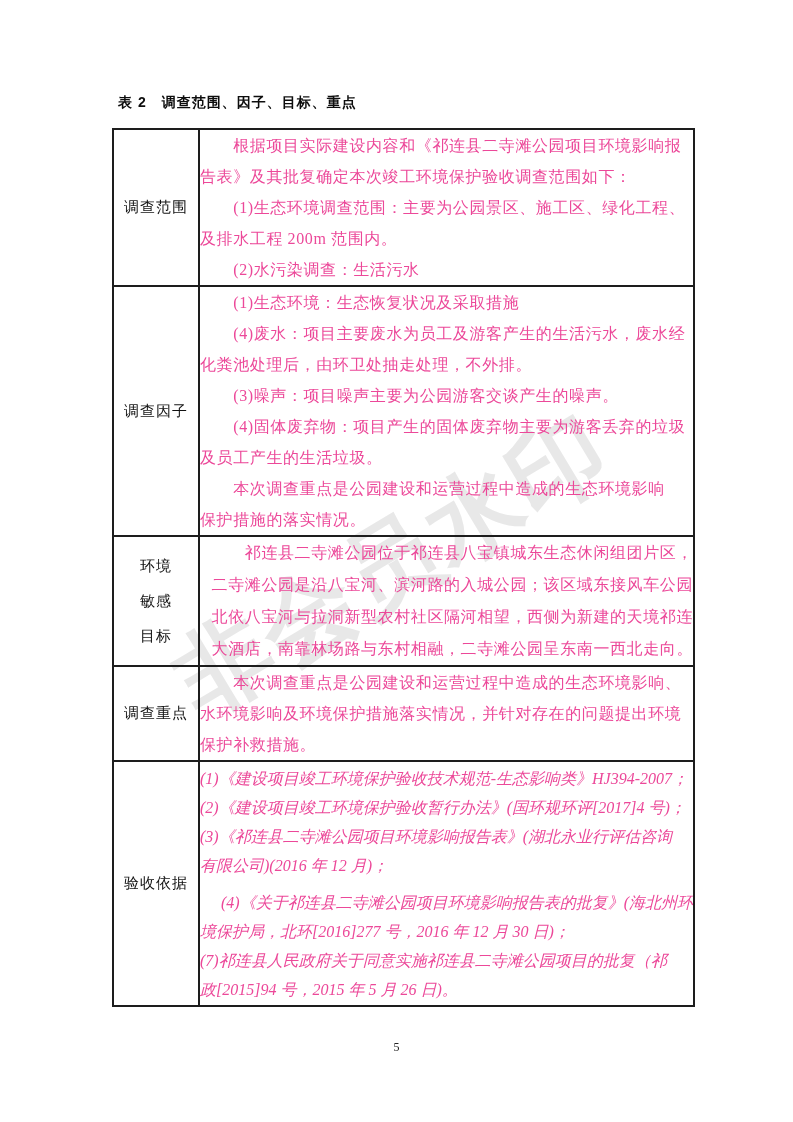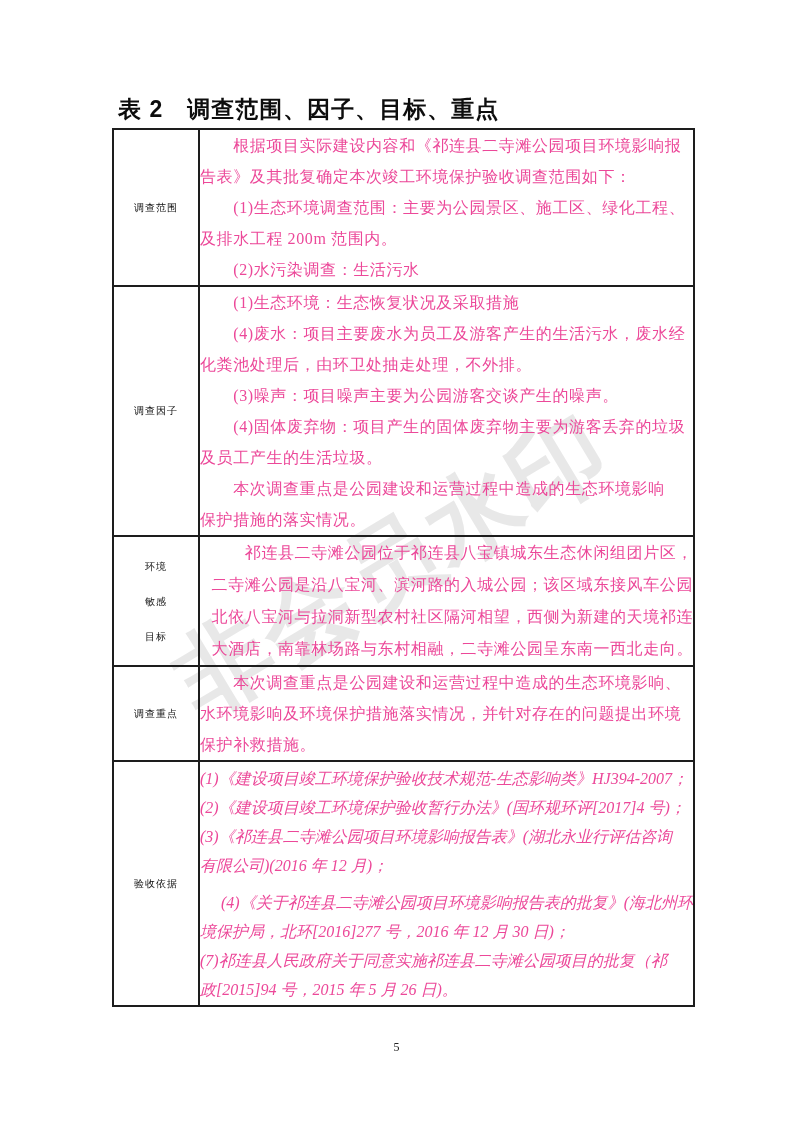--- a/index.html
+++ b/index.html
@@ -11,33 +11,33 @@
   .watermark {
     position:absolute; left:392px; top:566px;
     transform:translate(-50%,-50%) rotate(-31deg);
     font-family:"Liberation Sans","DejaVu Sans",sans-serif;
     font-weight:bold; font-size:95px; letter-spacing:2px;
     color:#e8e8e8; white-space:nowrap; z-index:0; user-select:none;
   }
   .doc-title {
     position:absolute; left:118px; top:94px; margin:0; z-index:2;
     font-family:"Liberation Sans","DejaVu Sans",sans-serif;
-    font-weight:bold; font-size:23px; letter-spacing:1px; color:#0d0d0d;
+    font-weight:bold; font-size:14px; letter-spacing:1px; color:#0d0d0d;
     white-space:pre;
   }
   table.main-table {
     position:absolute; left:112px; top:128px; z-index:1;
     border-collapse:collapse; table-layout:fixed; background:transparent;
   }
   table.main-table td {
     border:2px solid #1d1d1d; padding:0; overflow:hidden;
   }
   td.lbl {
     width:84px; text-align:center; vertical-align:middle;
-    font-size:10px; letter-spacing:1px; color:#111;
+    font-size:15px; letter-spacing:1px; color:#111;
   }
   td.lbl .lbl-text { display:block; }
   td.lbl .multi { white-space:pre-line; line-height:35px; }
   td.cnt {
     width:478px; vertical-align:top; padding:1px 5px 0 9px;
   }
   .ln {
     font-size:16px; line-height:31px; letter-spacing:0.6px;
     white-space:nowrap; color:#ec4899;
   }

